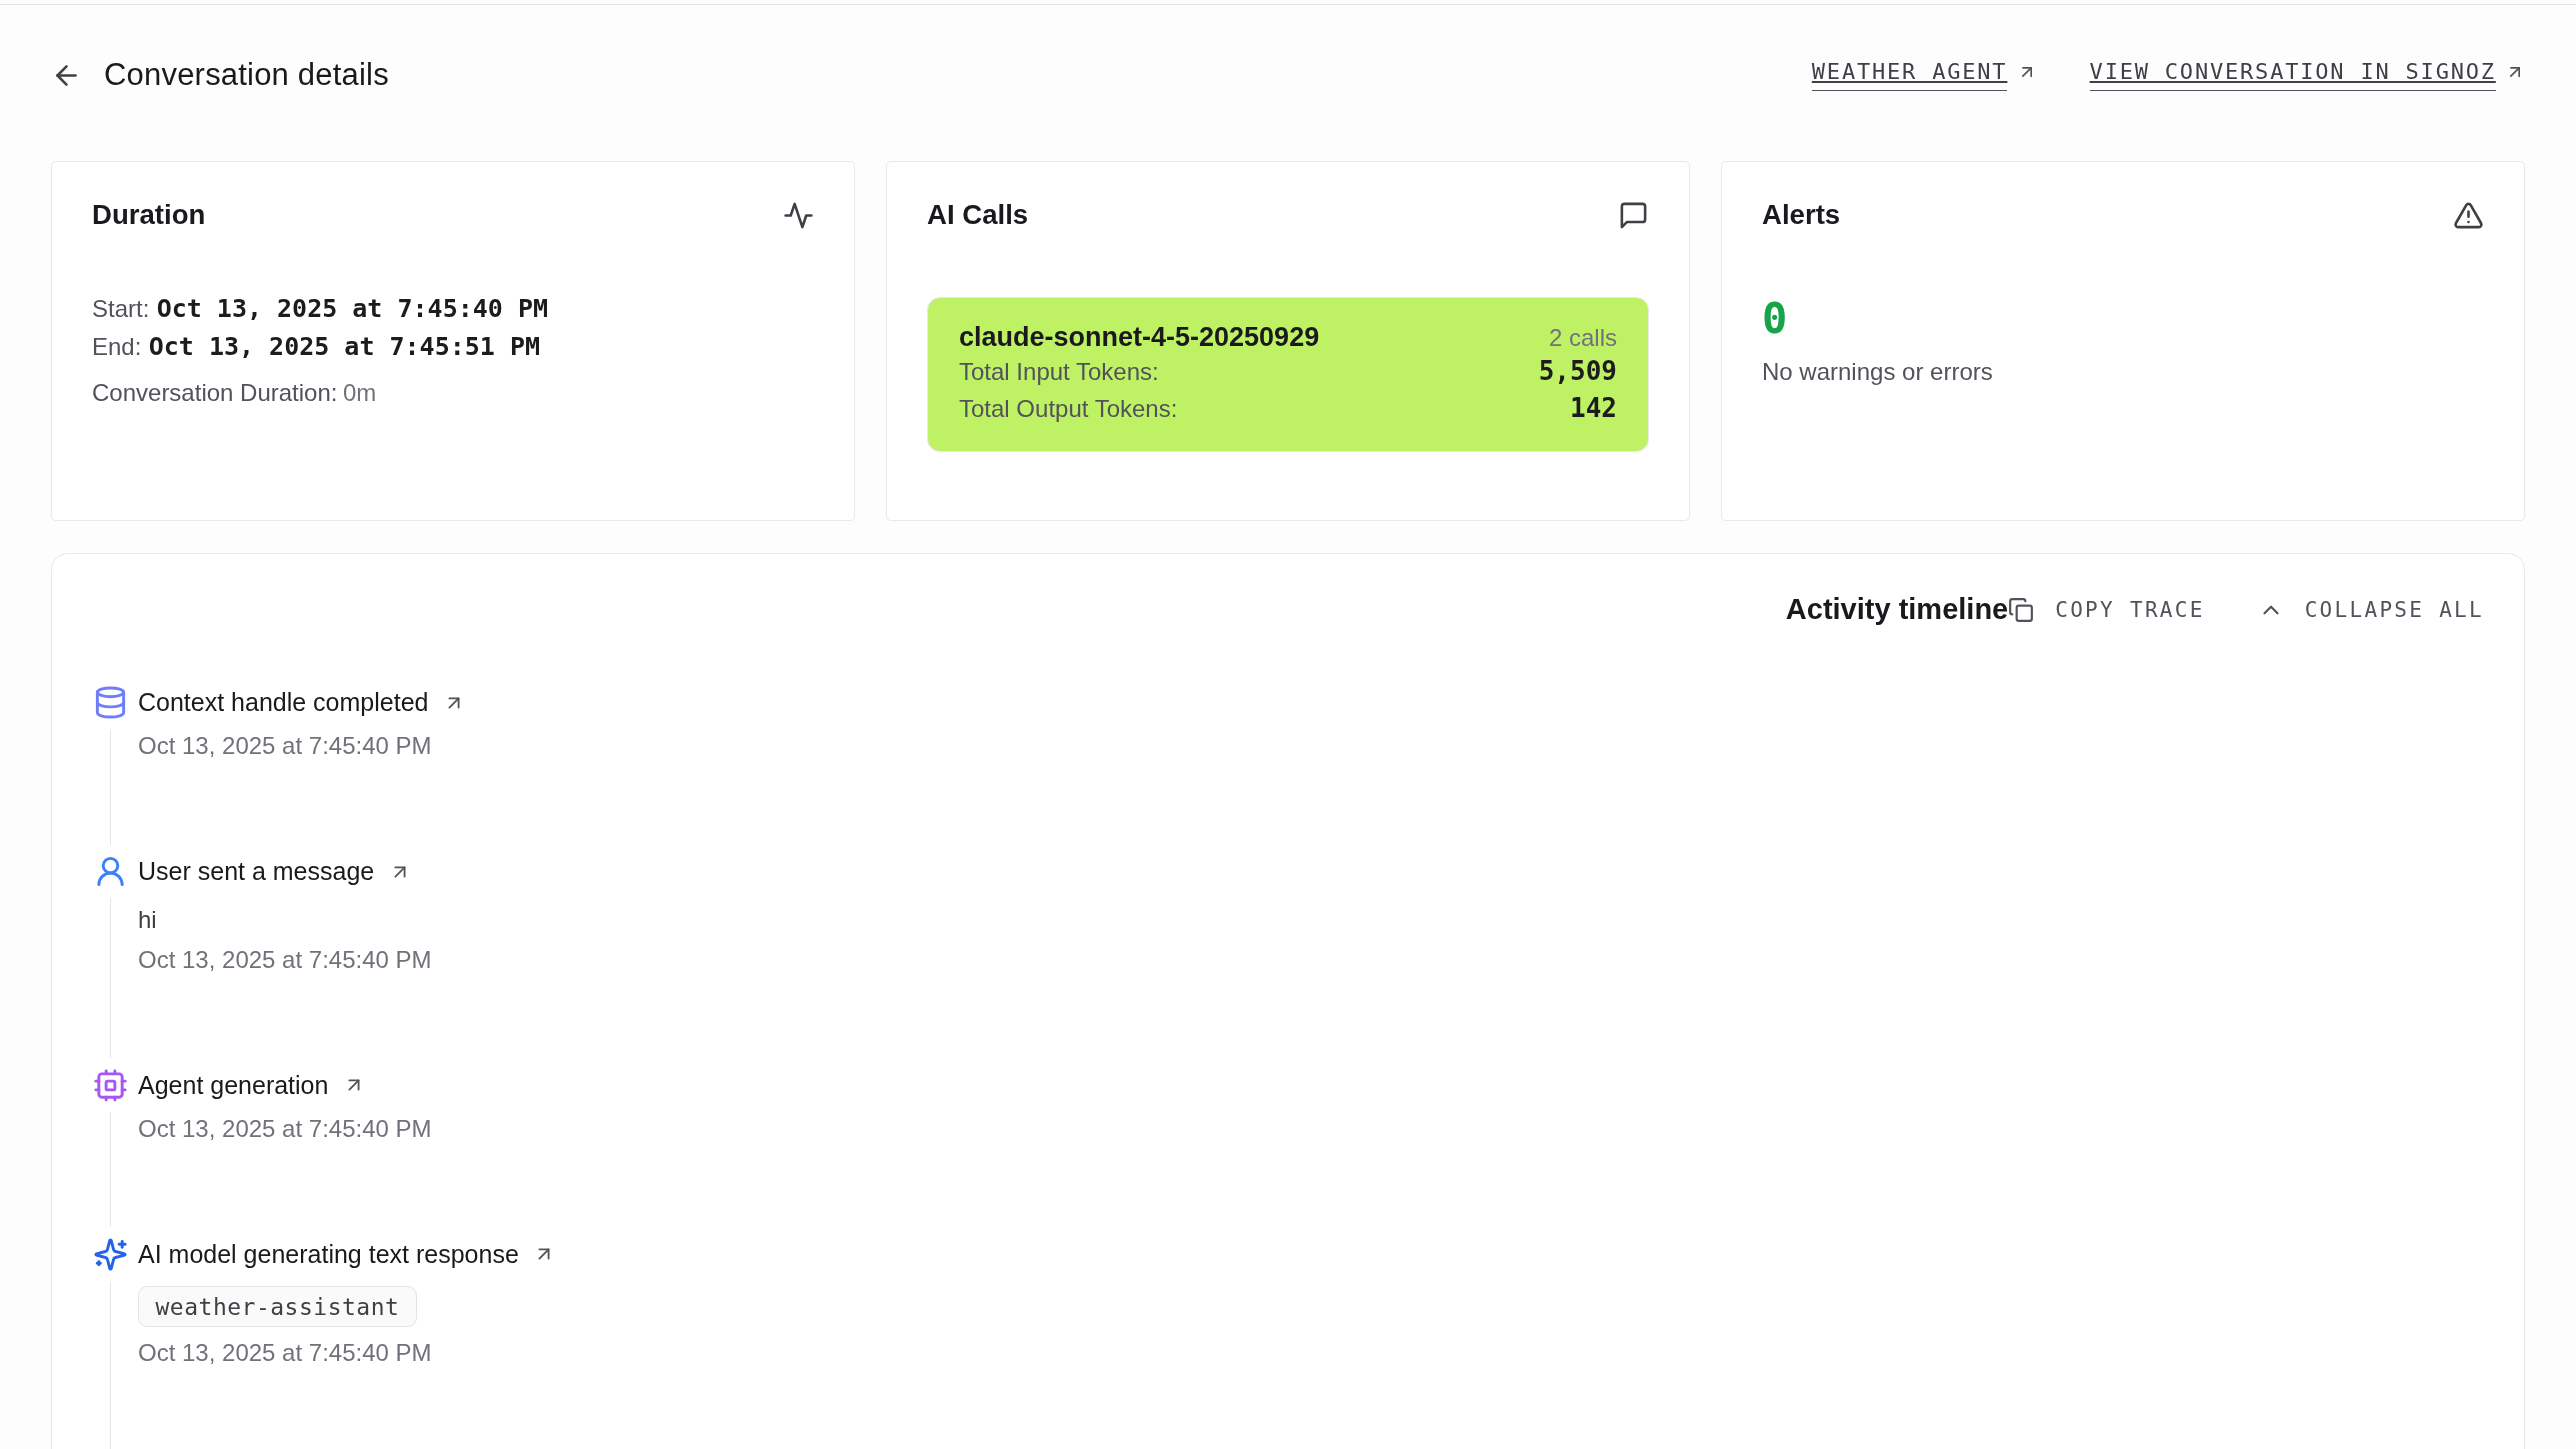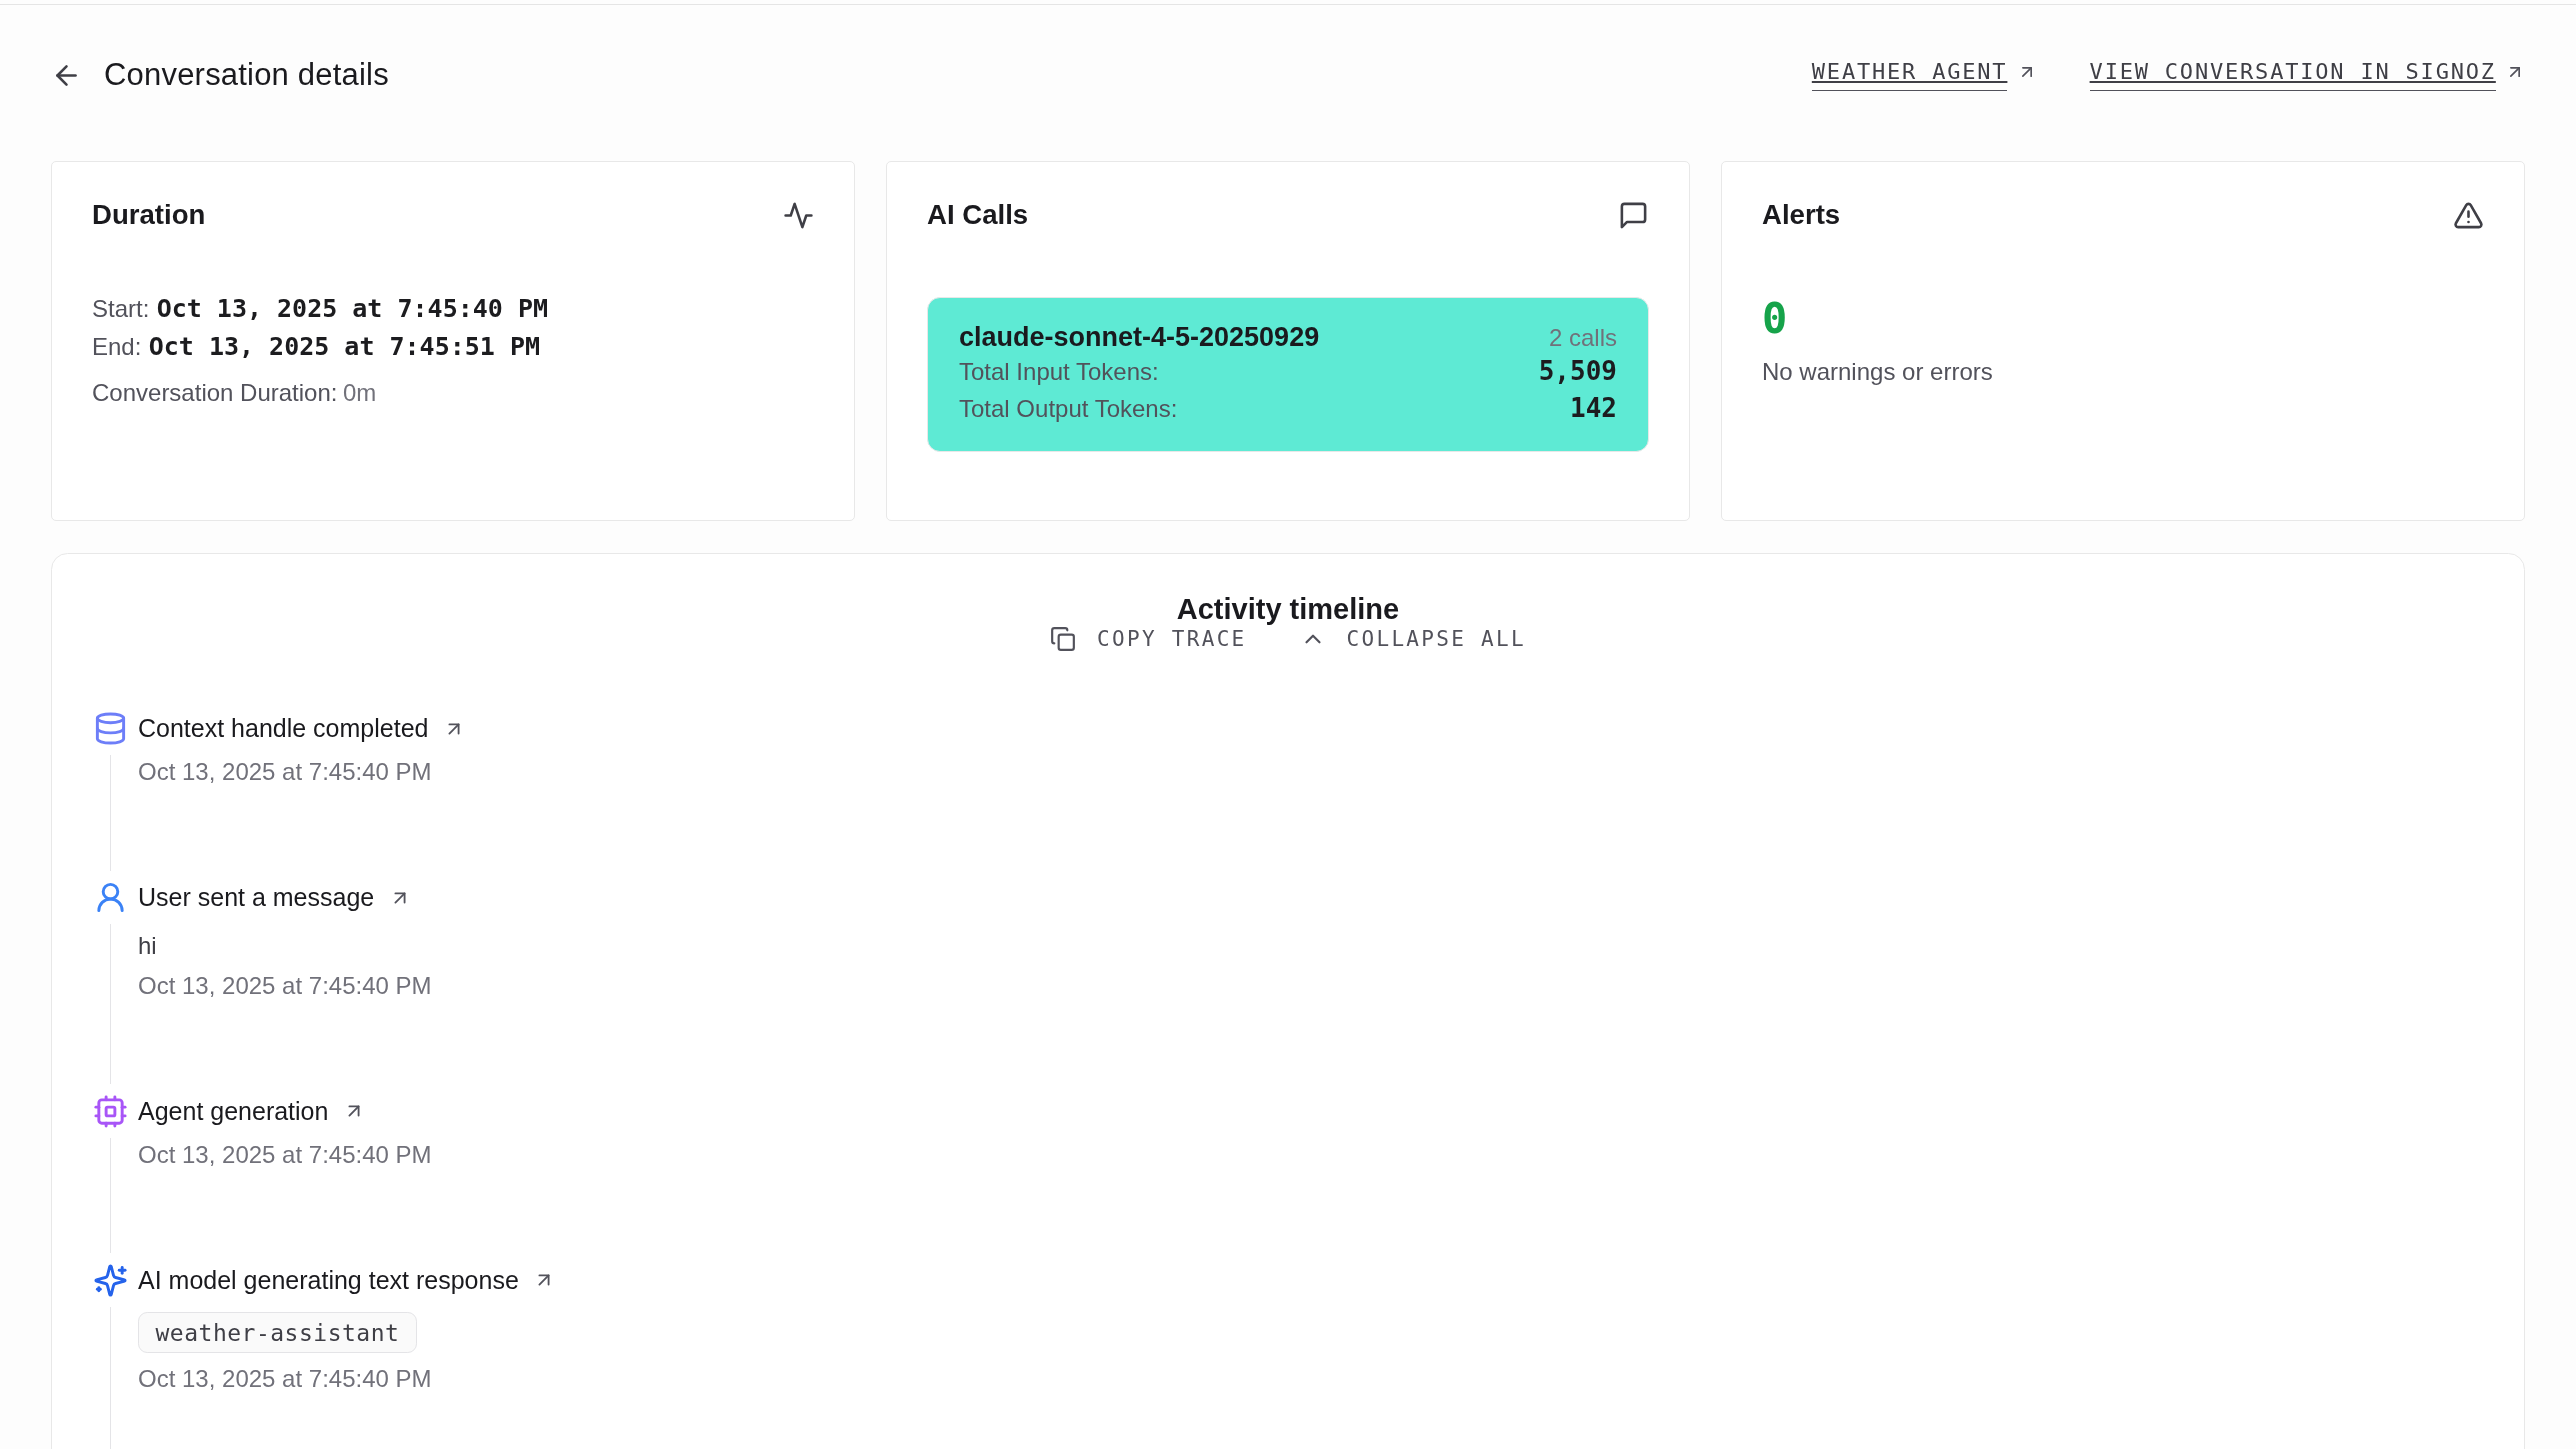--- a/index.html
+++ b/index.html
@@ -58,21 +58,21 @@
     font-family: "DejaVu Sans Mono", monospace;
     font-size: 25px; font-weight: 600; color: #1c1c1f; margin-left: 7.3px;
   }
   .kv-row.dur { margin-top: 8.3px; }
   .kv-row.dur .soft-val { color: #71717a; margin-left: 5.5px; }
 
   .model-box {
     margin-top: 66px;
     border: 1.8px solid #e8e8e8; border-radius: 13px;
     padding: 24px 31px;
-    background: #5eead4;
+    background: #bef264;
   }
   .model-head { display: flex; align-items: baseline; justify-content: space-between; }
   .model-name { font-size: 27px; font-weight: 600; color: #1a1a1e; }
   .model-calls { font-size: 24px; color: #71717a; }
   .token-row {
     display: flex; align-items: baseline; justify-content: space-between;
     line-height: 37px;
   }
   .token-row:first-of-type { margin-top: 18.4px; }
   .token-label { font-size: 24px; color: #52525b; }
@@ -90,21 +90,21 @@
 
   
   .timeline-card {
     margin-top: 32px;
     background: #ffffff;
     border: 1.8px solid #e8e8e8;
     border-radius: 16.5px;
     padding: 39px 40px;
     min-height: 1102px;
   }
-  .timeline-head { display: flex; align-items: center; justify-content: flex-end; flex-direction: column; }
+  .timeline-head { display: flex; align-items: center; justify-content: flex-end; }
   .timeline-title { font-size: 29px; font-weight: 600; color: #1a1a1e; }
   .timeline-actions { display: flex; align-items: center; gap: 53px; }
   .tl-btn {
     display: flex; align-items: center; gap: 21px;
     font-family: "DejaVu Sans Mono", monospace;
     font-size: 21px; font-weight: 500; letter-spacing: 2.3px;
     color: #52525b; cursor: pointer;
   }
   .tl-btn svg { color: #52525b; }
 

